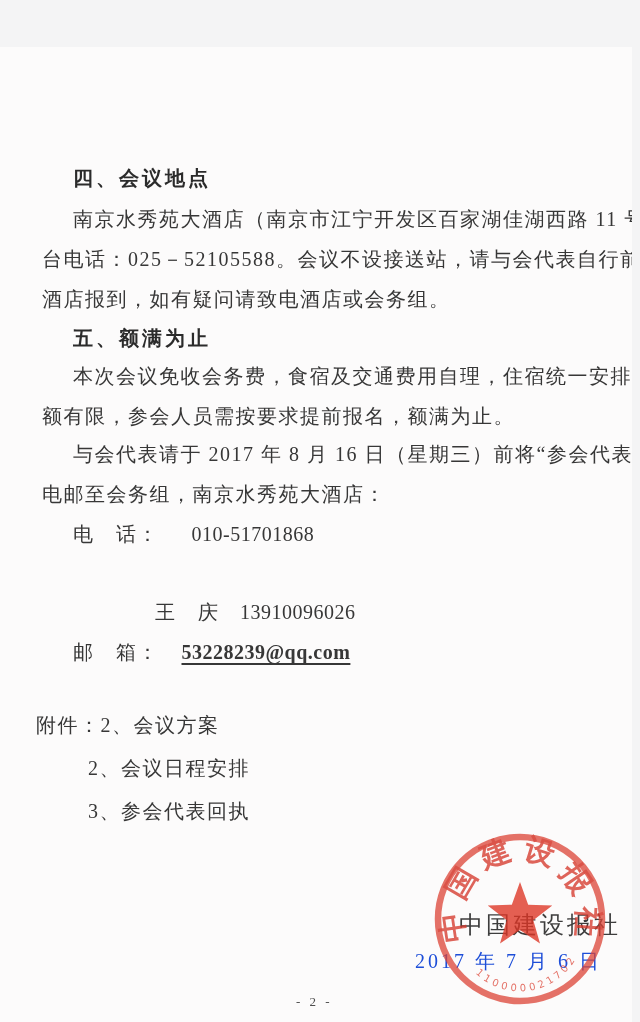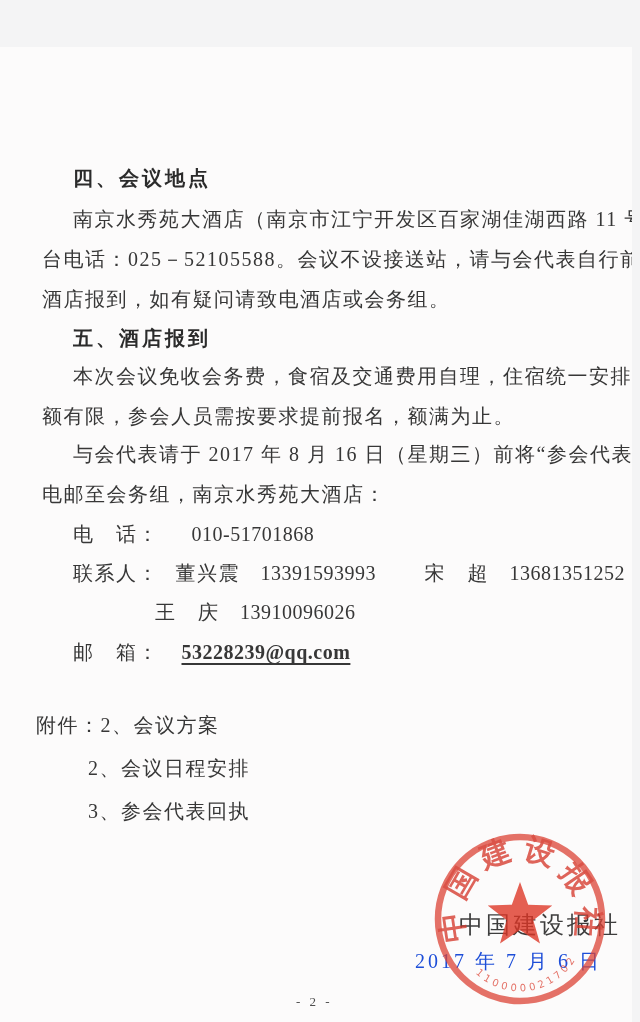--- a/index.html
+++ b/index.html
@@ -94,38 +94,31 @@
 </head>
 <body>
 
 <div class="page">
 
   <div class="line heading" style="left:73px; top:119px">四、会议地点</div>
   <div class="line" style="left:73px; top:160px">南京水秀苑大酒店（南京市江宁开发区百家湖佳湖西路 11 号）　前</div>
   <div class="line" style="left:42px; top:200px">台电话：025－52105588。会议不设接送站，请与会代表自行前往会议</div>
   <div class="line" style="left:42px; top:240px">酒店报到，如有疑问请致电酒店或会务组。</div>
 
-  <div class="line heading" style="left:73px; top:279px">五、酒店报到</div>
+  <div class="line heading" style="left:73px; top:279px">五、额满为止</div>
   <div class="line" style="left:73px; top:317px">本次会议免收会务费，食宿及交通费用自理，住宿统一安排。因名</div>
   <div class="line" style="left:42px; top:357px">额有限，参会人员需按要求提前报名，额满为止。</div>
   <div class="line" style="left:73px; top:395px">与会代表请于 2017 年 8 月 16 日（星期三）前将“参会代表回执”</div>
   <div class="line" style="left:42px; top:435px">电邮至会务组，南京水秀苑大酒店：</div>
 
   <div class="line" style="left:73px; top:475px">
     <span>电　话：</span>
     <span class="num" style="margin-left:26px">010-51701868</span>
   </div>
 
-  <div class="line" style="left:73px; top:514px">
-    <span>联系人：</span>
-    <span style="margin-left:10px">董兴震</span>
-    <span class="num" style="margin-left:14px">13391593993</span>
-    <span style="margin-left:42px">宋　超</span>
-    <span class="num" style="margin-left:14px">13681351252</span>
-  </div>
 
   <div class="line" style="left:155px; top:553px">
     <span>王　庆</span>
     <span class="num" style="margin-left:14px">13910096026</span>
   </div>
 
   <div class="line" style="left:73px; top:593px">
     <span>邮　箱：</span>
     <span class="email-value" style="margin-left:16px">53228239@qq.com</span>
   </div>

